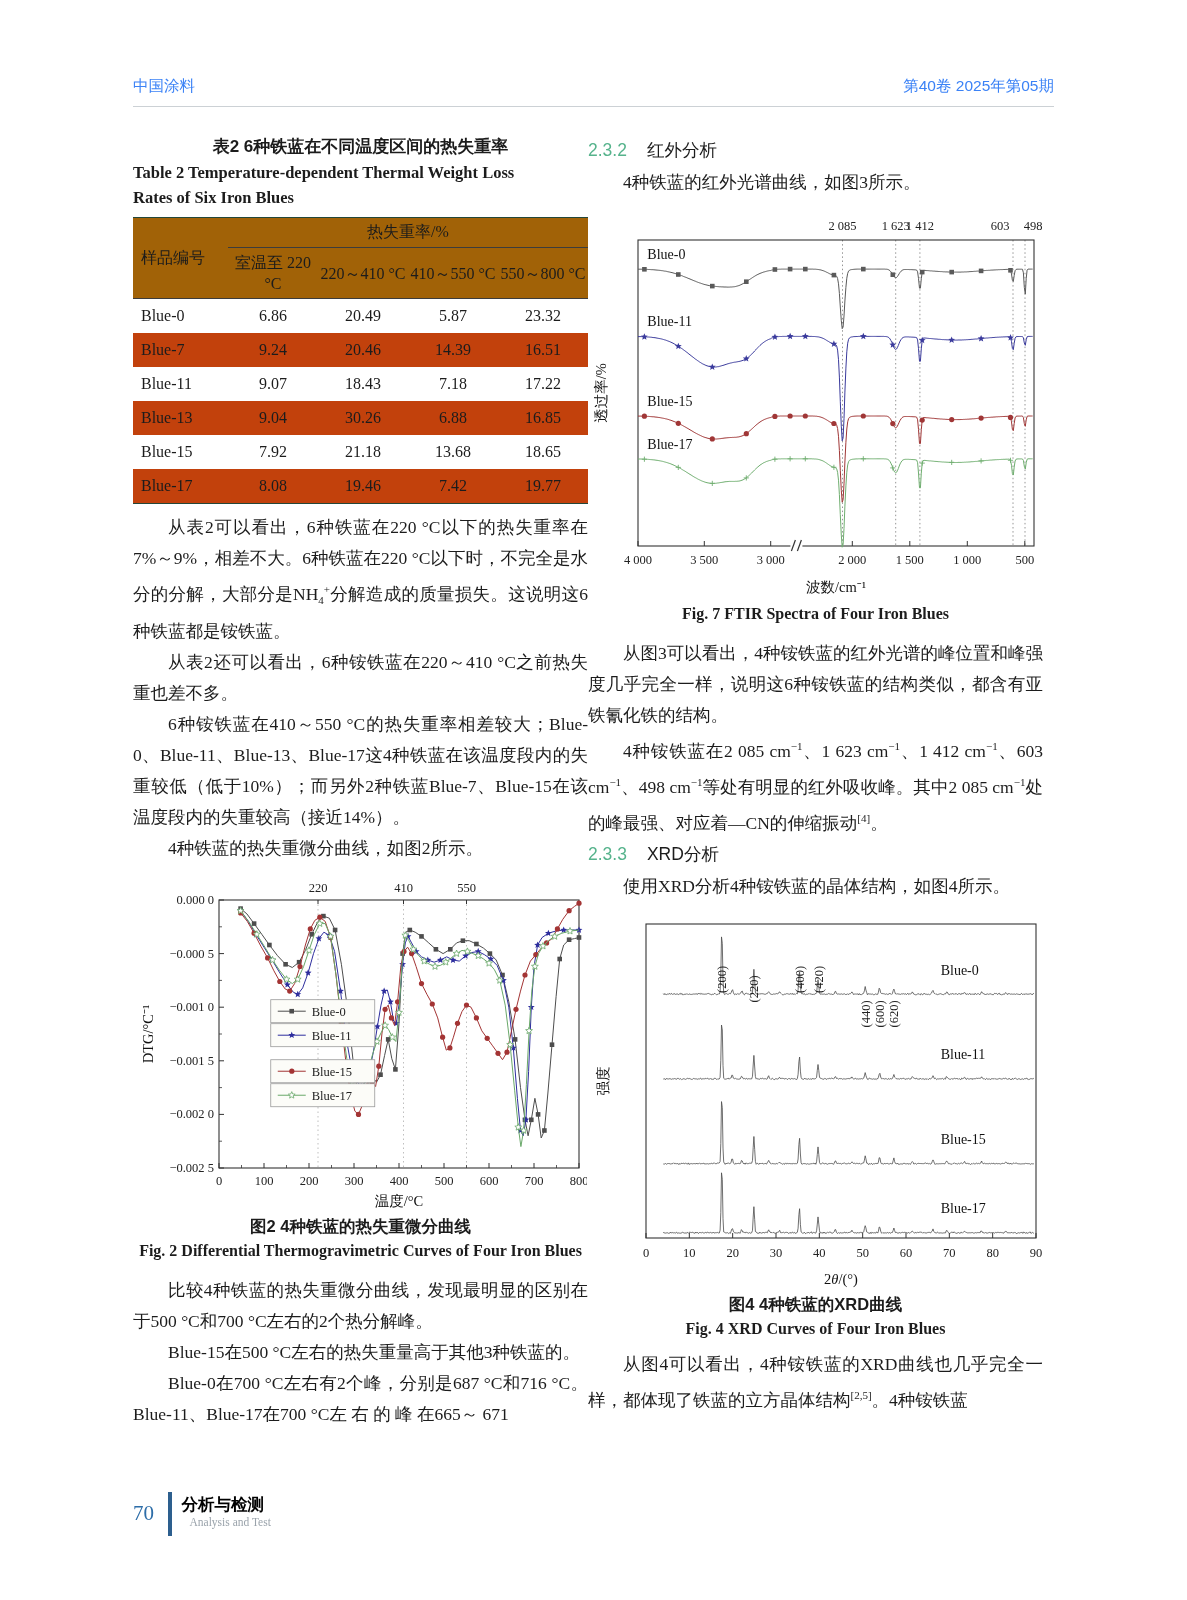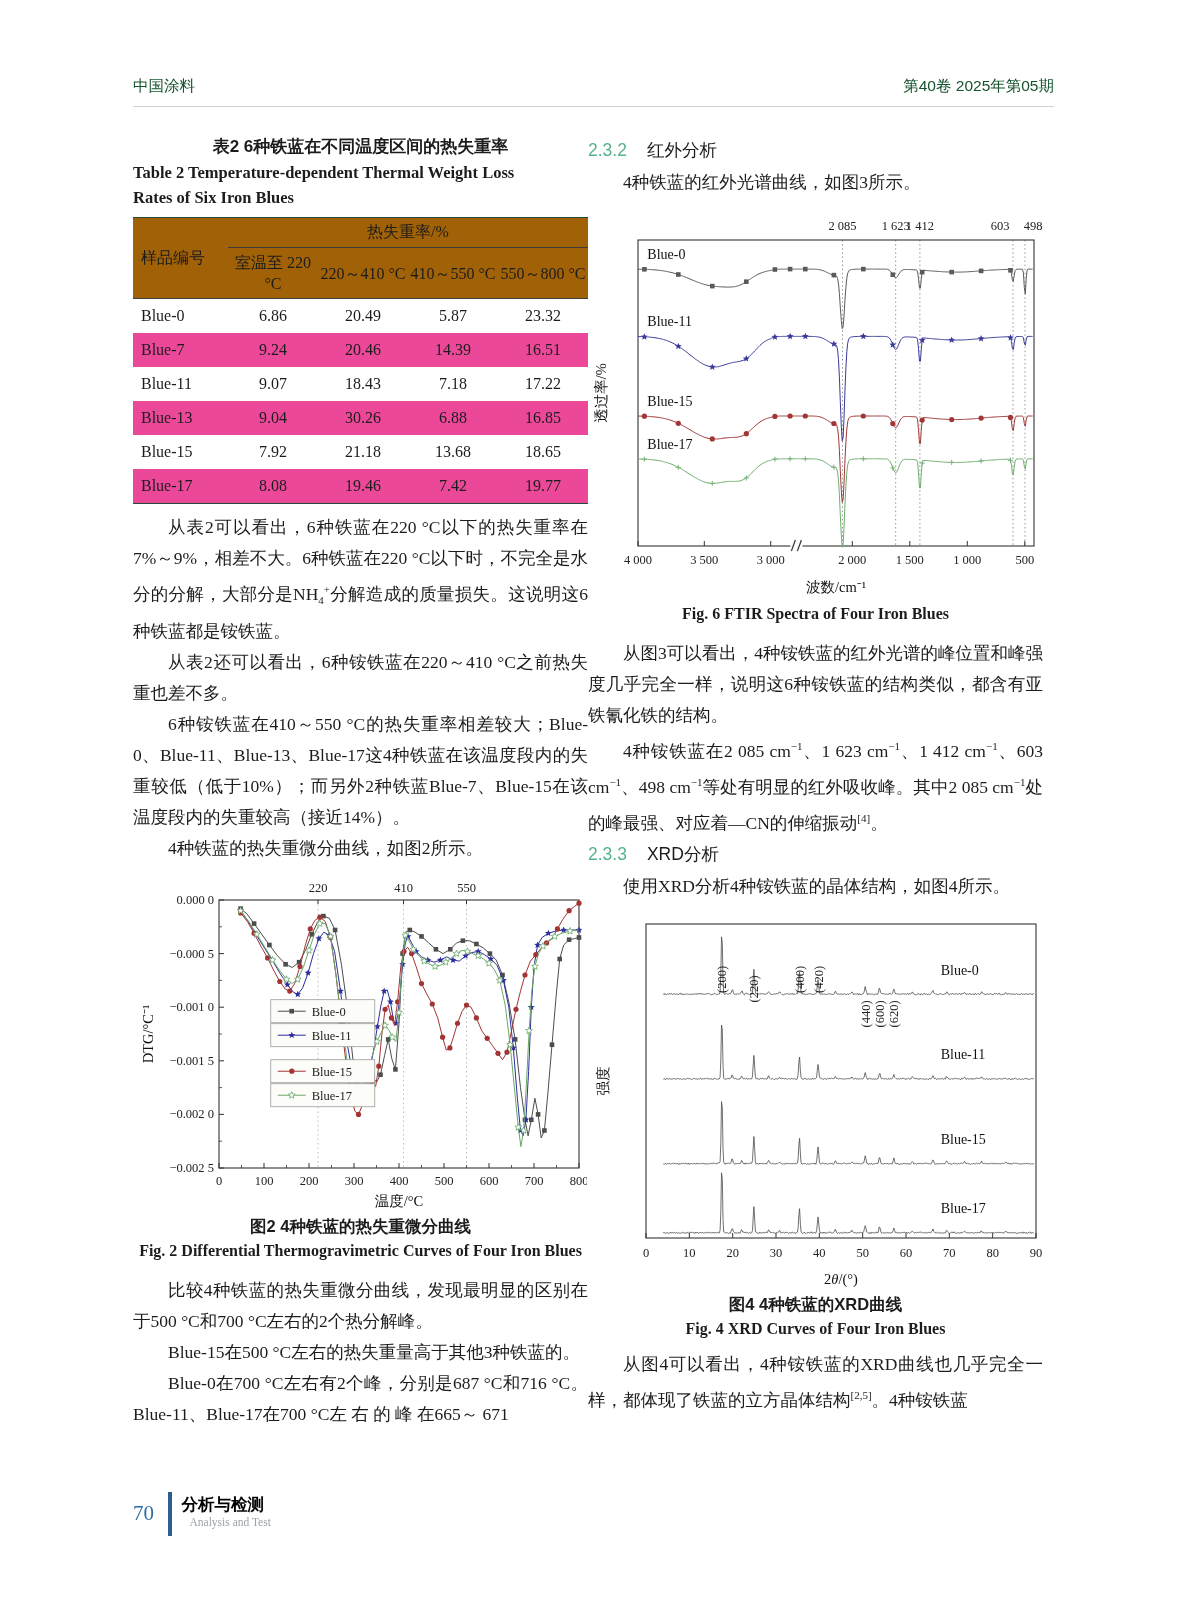--- a/index.html
+++ b/index.html
@@ -1,39 +1,39 @@
 <!DOCTYPE html>
 <html><head>
 <meta charset="utf-8">
 <style>
 html,body{margin:0;padding:0;}
 body{width:1187px;height:1600px;position:relative;background:#ffffff;
      font-family:"Liberation Serif",serif;color:#1c1c1c;overflow:hidden;}
 .page-header{position:absolute;top:76px;left:133px;width:921px;display:flex;
-     justify-content:space-between;color:#14532d;font-size:15.5px;
+     justify-content:space-between;color:#3b82f6;font-size:15.5px;
      font-family:"Liberation Sans",sans-serif;padding-bottom:9px;border-bottom:1px solid #ccd1d5;}
 .cols{position:absolute;top:134px;left:133px;width:921px;display:flex;}
 .col{width:455px;}
 p.body{font-size:17.5px;line-height:31px;text-align:justify;margin:0;text-indent:2em;}
 p.body.noindent{text-indent:0;}
 sup{font-size:11px;} sub{font-size:11px;}
 .sec-head{font-family:"Liberation Sans",sans-serif;font-size:17.5px;line-height:31px;margin:1px 0;}
 .sec-num{color:#56b38c;margin-right:20px;}
 .tbl-title-zh{font-family:"Liberation Sans",sans-serif;font-weight:bold;font-size:17px;
      text-align:center;line-height:26px;}
 .tbl-title-en{font-weight:bold;font-size:16.5px;text-align:left;line-height:25px;}
 table.t2{width:100%;border-collapse:collapse;font-size:16px;margin-top:7px;
      border-top:1.6px solid #23473a;border-bottom:1.6px solid #23473a;}
 table.t2 thead th{background:#a16207;font-weight:normal;padding:4px 2px;text-align:center;}
 table.t2 th.group{border-bottom:1px solid #3c3c3c;}
 table.t2 th.sample{text-align:left;padding-left:8px;border-bottom:1px solid #3c3c3c;}
 table.t2 thead tr.sub th{border-bottom:1px solid #3c3c3c;line-height:21px;}
 table.t2 tbody td{padding:6px 2px;text-align:center;line-height:22px;}
 table.t2 tbody td.name{text-align:left;padding-left:8px;}
-table.t2 tbody tr.alt{background:#ec4899;}
+table.t2 tbody tr.alt{background:#c2410c;}
 .figure{margin:6px 0 4px 0;}
 .figcap{text-align:center;font-weight:bold;margin-top:2px;}
 .figcap .zh{font-family:"Liberation Sans",sans-serif;font-size:16.5px;line-height:25px;}
 .figcap .en{font-size:16px;line-height:24px;}
 .chart svg{display:block;margin:0 auto;}
 .tk{font-family:"Liberation Serif",serif;font-size:12.5px;fill:#222;}
 .ax{font-family:"Liberation Serif",serif;font-size:14.5px;fill:#111;}
 .sl{font-family:"Liberation Serif",serif;font-size:14px;fill:#111;}
 .page-footer{position:absolute;left:133px;top:1492px;display:flex;align-items:flex-start;}
 .pg-num{color:#2d6da8;font-size:21px;margin-top:9px;}
@@ -451,21 +451,21 @@
             <path d="M331.6,259.1H336.8M334.2,256.5V261.7" stroke="#6fae6f" stroke-width="0.9" fill="none"></path>
             <path d="M361.1,258.4H366.3M363.7,255.8V261.0" stroke="#6fae6f" stroke-width="0.9" fill="none"></path>
             <path d="M390.5,256.9H395.7M393.1,254.3V259.5" stroke="#6fae6f" stroke-width="0.9" fill="none"></path>
             <path d="M419.9,256.3H425.1M422.5,253.7V258.9" stroke="#6fae6f" stroke-width="0.9" fill="none"></path>
             <text class="sl" x="59.3" y="244.8">Blue-17</text>
             <text class="ax" x="248" y="388" text-anchor="middle">波数/cm⁻¹</text>
             <text class="ax" transform="rotate(-90 14 189)" x="14" y="193" text-anchor="middle">透过率/%</text>
           </svg>
         </div>
       <div class="figcap">
-        <div class="en">Fig. 6  FTIR Spectra of Four Iron Blues</div>
+        <div class="en">Fig. 7  FTIR Spectra of Four Iron Blues</div>
       </div>
     </div>
 
     <div class="spacer8"></div>
     <p class="body">从图3可以看出，4种铵铁蓝的红外光谱的峰位置和峰强度几乎完全一样，说明这6种铵铁蓝的结构类似，都含有亚铁氰化铁的结构。</p>
     <p class="body">4种铵铁蓝在2 085 cm<sup>−1</sup>、1 623 cm<sup>−1</sup>、1 412 cm<sup>−1</sup>、603 cm<sup>−1</sup>、498 cm<sup>−1</sup>等处有明显的红外吸收峰。其中2 085 cm<sup>−1</sup>处的峰最强、对应着—CN的伸缩振动<sup>[4]</sup>。</p>
     <div class="sec-head">
       <span class="sec-num">2.3.3</span><span>XRD分析</span>
     </div>
     <p class="body">使用XRD分析4种铵铁蓝的晶体结构，如图4所示。</p>

